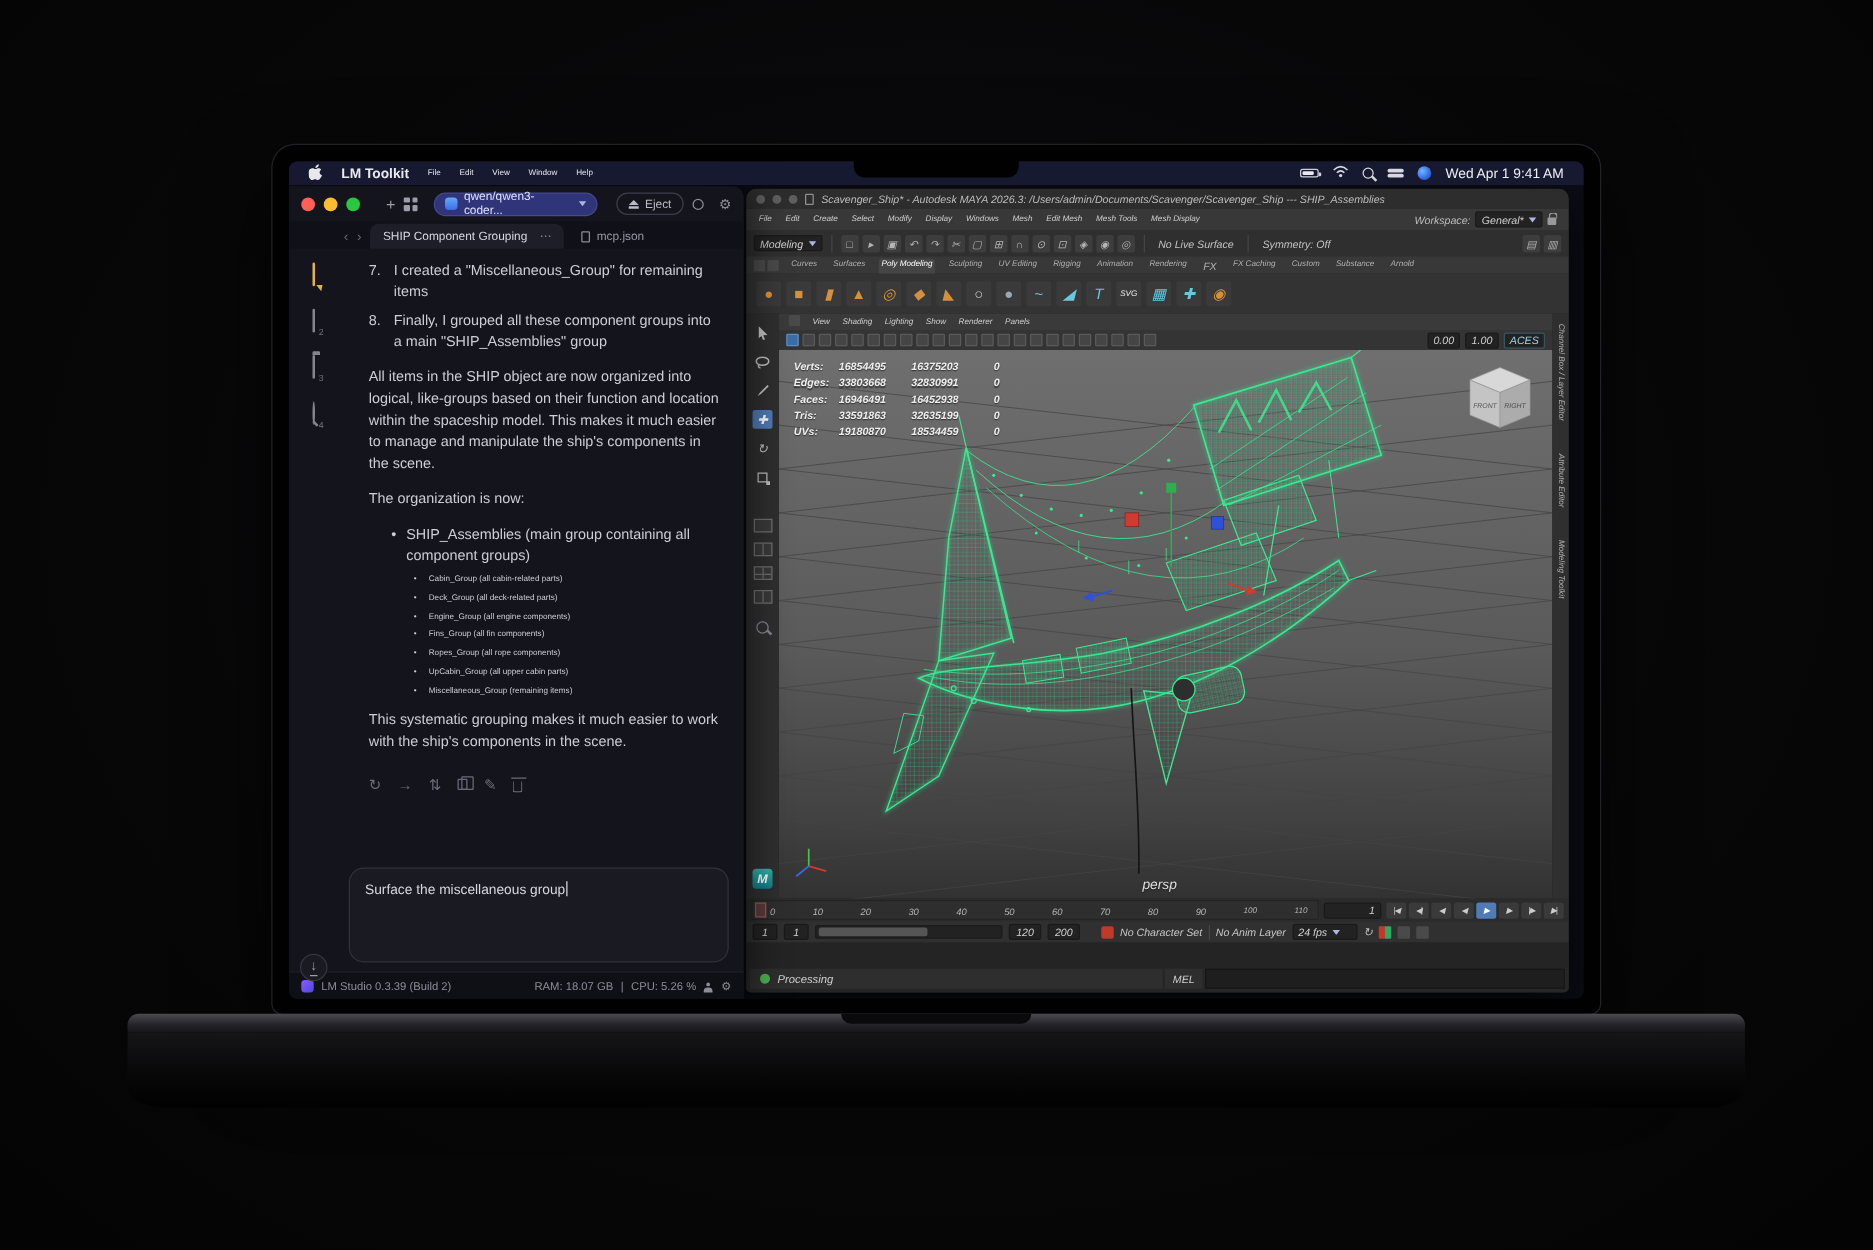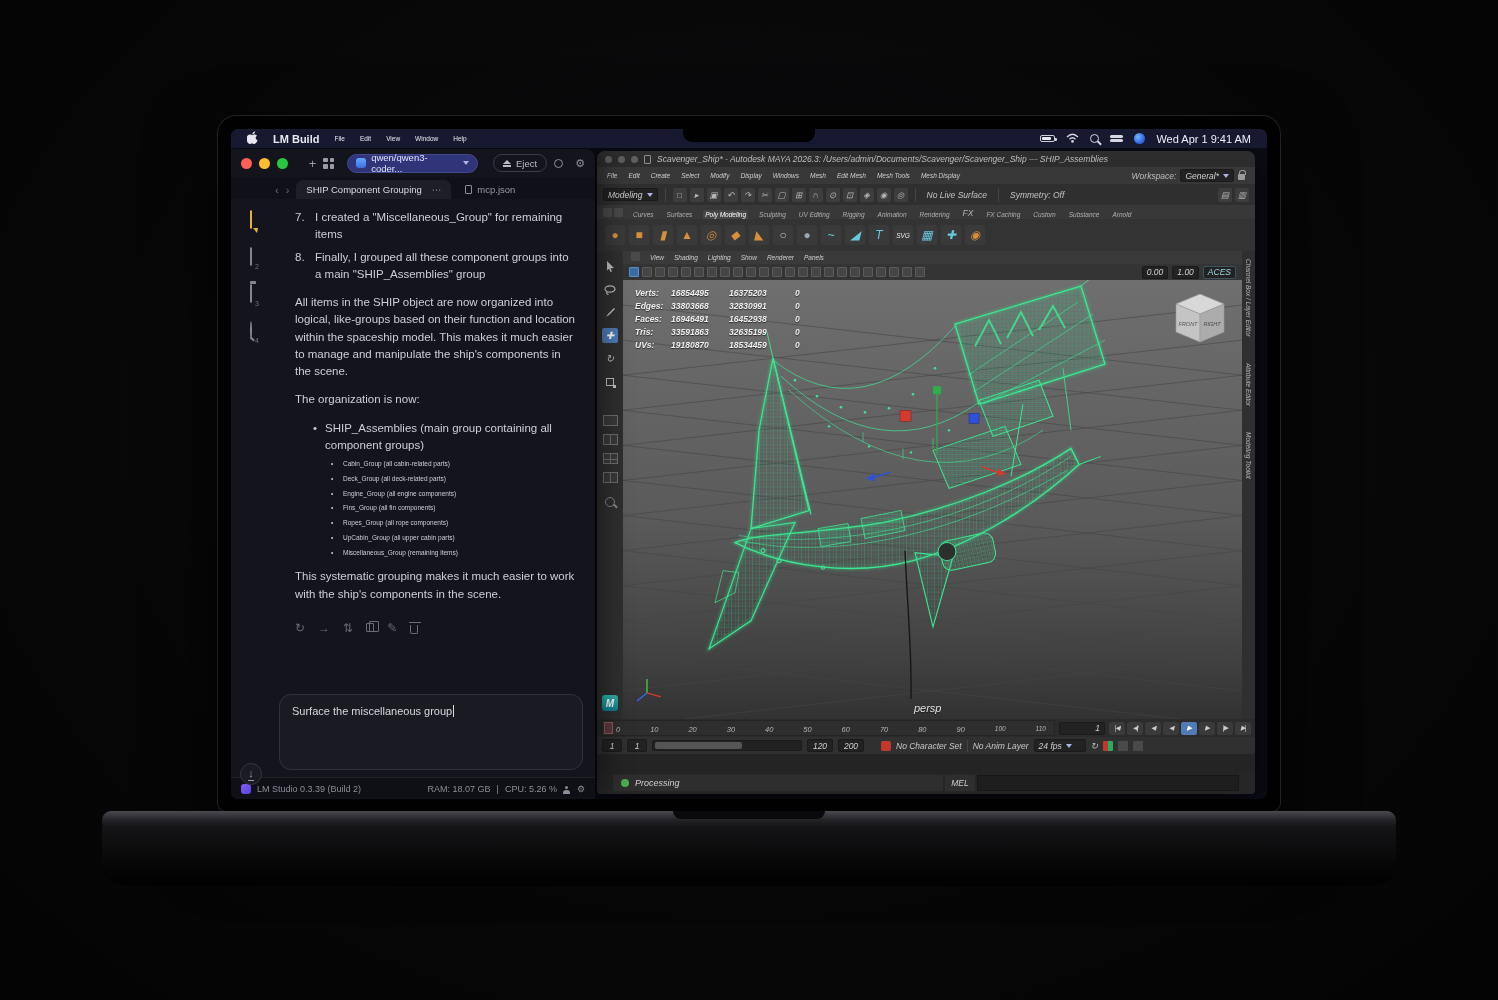--- a/index.html
+++ b/index.html
@@ -143,21 +143,21 @@
   .lock-ic::before { content:""; position:absolute; left:1px; top:-4px; width:5px; height:4px; border:1.2px solid #9a9a9a; border-bottom:none; border-radius:3px 3px 0 0; }
 
   .m-toolbar { height:21px; background:#2f2f2f; display:flex; align-items:center; gap:4px; padding:0 6px; flex:none; font-size:9px; }
   .m-toolbar [data-list] { display:flex; gap:3px; }
   .micon { width:14px; height:14px; border-radius:2px; background:#3d3d3d; color:#b5b5b5; font-size:8.5px;
            display:inline-flex; align-items:center; justify-content:center; }
   .msep { width:1px; height:14px; background:#444; margin:0 3px; }
   .mtext { color:#c3c3c3; font-size:8.5px; padding:0 4px; }
 
   .m-shelftabs { height:14px; background:#383838; display:flex; align-items:flex-end; gap:2px; padding:0 6px; flex:none; }
-  .m-shelftabs [data-list] { display:flex; gap:9px; padding-left:6px;align-items:flex-end; }
+  .m-shelftabs [data-list] { display:flex; gap:9px; padding-left:6px; }
   .shelf-tab { font-size:8.5px; color:#b0b0b0; padding:1px 2px; }
   .shelf-tab.active { color:#fff; background:#454545; border-radius:2px 2px 0 0; }
   .tinybtn { width:9px; height:9px; background:#4a4a4a; border-radius:1px; margin-bottom:2px; }
 
   .m-shelf { height:32px; background:#333; display:flex; align-items:center; gap:3px; padding:0 8px; flex:none; }
   .m-shelf [data-list] { display:flex; gap:4px; align-items:center; }
   .shelf-icon { width:20px; height:20px; display:inline-flex; align-items:center; justify-content:center; font-size:12px; background:#3a3a3a; border-radius:2px; }
 
   .m-main { flex:1; display:flex; min-height:0; }
   .m-left { width:26px; background:#2f2f2f; display:flex; flex-direction:column; align-items:center; gap:8px; padding-top:8px; flex:none; }
@@ -213,40 +213,40 @@
   .rslider { width:150px; height:11px; background:#222; border:1px solid #1b1b1b; border-radius:2px; position:relative; }
   .rslider i { position:absolute; left:2px; top:1px; height:7px; width:59%; background:#555; border-radius:2px; }
   .keyicon { width:10px; height:10px; border-radius:2px; background:#c0392b; }
   .opt-text { color:#c8c8c8; }
   .vsep { width:1px; height:12px; background:#444; }
   .loop-ic { color:#bdbdbd; font-size:9px; }
   .rg-ic { width:10px; height:10px; border-radius:1px; background:linear-gradient(90deg,#c0392b 50%,#27ae60 50%); }
   .gr-ic { width:10px; height:10px; border-radius:1px; background:#4a4a4a; }
 
   .m-gap { height:20px; background:#242424; flex:none; }
-  .m-cmdrow { height:20px; background:#262626; display:flex; align-items:stretch; gap:2px; padding:1px 16px 3px; flex:none; }
+  .m-cmdrow { height:20px; background:#262626; display:flex; align-items:stretch; gap:2px; padding:1px 3px 3px; flex:none; }
   .helpseg { width:330px; background:#2e2e2e; display:flex; align-items:center; gap:6px; padding:0 8px; font-size:9px; color:#cfcfcf; }
   .pdot { width:8px; height:8px; border-radius:50%; background:#4caf50; }
   .melseg { width:30px; background:#2e2e2e; display:flex; align-items:center; justify-content:center; font-size:8.5px; }
   .cmdfield { flex:1; background:#1e1e1e; border:1px solid #171717; }
 </style>
 </head>
 <body>
 
 <div class="stage">
   <div class="screen">
     <div class="display">
 
       <div class="menubar">
         <span>
           <svg width="11" height="13" viewBox="0 0 11 13">
               <path d="M8.2 0.6c-.1.8-.5 1.5-1 2-.5.5-1.2.9-1.9.8-.1-.7.3-1.5.8-2C6.6.9 7.5.5 8.2.6zM10.6 9.2c-.3.8-.5 1.1-.9 1.8-.6.9-1.4 2-2.4 2-.9 0-1.1-.6-2.3-.6-1.2 0-1.5.6-2.3.6-1 0-1.7-1-2.3-1.9C-.8 9.2-.9 6.3.5 4.8c.7-.8 1.7-1.2 2.6-1.2.9 0 1.5.6 2.3.6.8 0 1.2-.6 2.3-.6.8 0 1.7.4 2.3 1.1-2 1.1-1.7 3.9.6 4.5z" fill="#e8e8ec"></path>
             </svg>
         </span>
-        <span class="app">LM Build</span>
+        <span class="app">LM Toolkit</span>
         <span class="mb-items" data-list="menubar.items">
             <span class="mb-item" style="font-size: 6.5px;">File</span>
             <span class="mb-item" style="font-size: 6.5px;">Edit</span>
             <span class="mb-item" style="font-size: 6.5px;">View</span>
             <span class="mb-item" style="font-size: 6.5px;">Window</span>
             <span class="mb-item" style="font-size: 6.5px;">Help</span>
           </span>
         <span class="mb-right">
           <span class="battery">
               <span class="battery-fill"></span>

